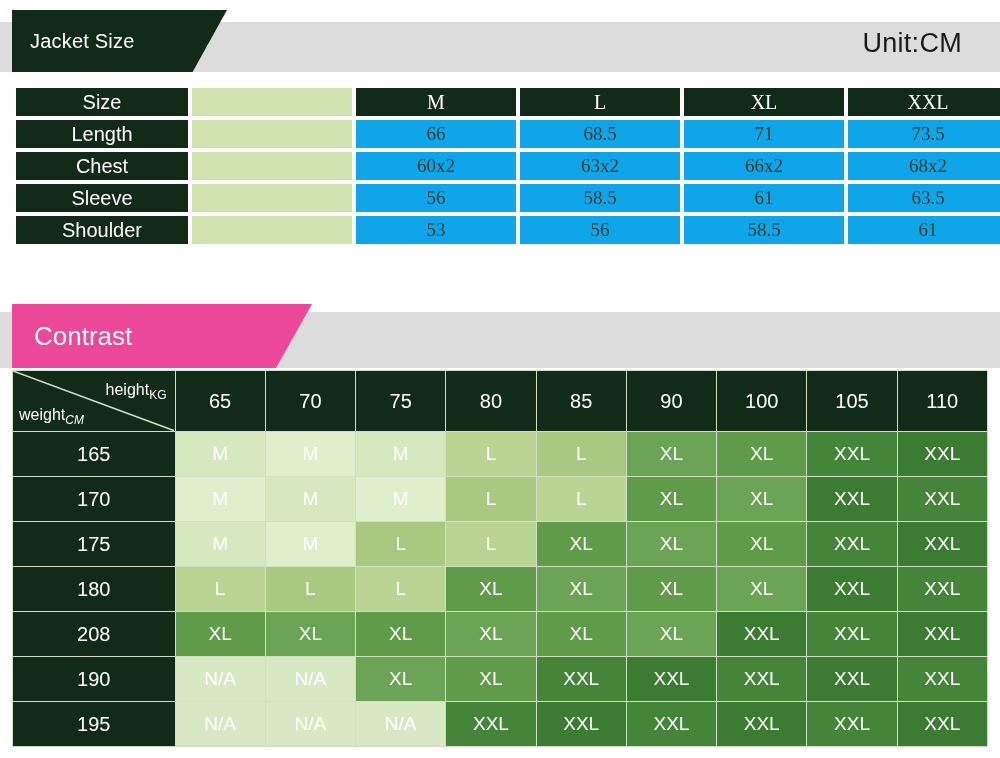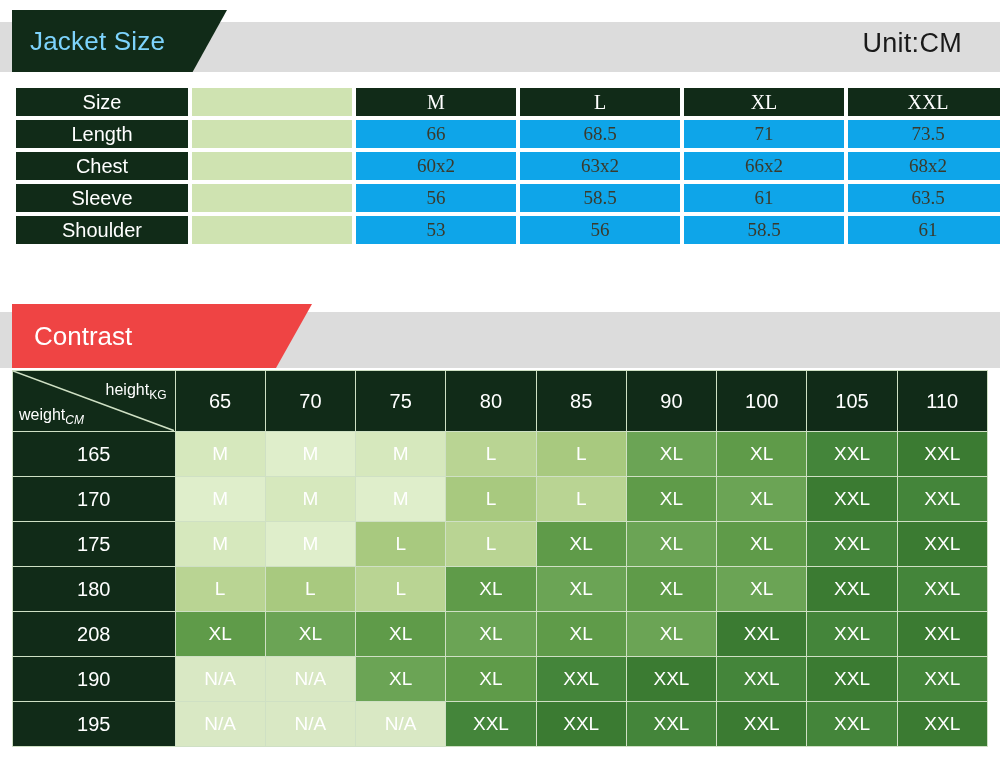--- a/index.html
+++ b/index.html
@@ -44,22 +44,22 @@
     width: 215px;
     height: 62px;
     background: #112b18;
     clip-path: polygon(0 0, 100% 0, 84% 100%, 0 100%);
     display: flex;
     align-items: center;
     padding-left: 18px;
     box-sizing: border-box;
   }
   .banner-title {
-    color: #7dd3fc;
-    font-size: 26px;
+    color: #ffffff;
+    font-size: 20px;
     letter-spacing: 0.2px;
     white-space: nowrap;
   }
   .banner-unit {
     position: absolute;
     right: 38px;
     top: 28px;
     font-size: 27px;
     color: #1a1a1a;
     letter-spacing: 0.3px;
@@ -120,21 +120,21 @@
     right: 0;
     height: 56px;
     background: #dcdcdc;
   }
   .banner2-dark {
     position: absolute;
     left: 12px;
     top: 8px;
     width: 300px;
     height: 64px;
-    background: #ef4444;
+    background: #ec4899;
     clip-path: polygon(0 0, 100% 0, 88% 100%, 0 100%);
     display: flex;
     align-items: center;
     padding-left: 22px;
     box-sizing: border-box;
   }
   .banner2-title {
     color: #ffffff;
     font-size: 26px;
     white-space: nowrap;

